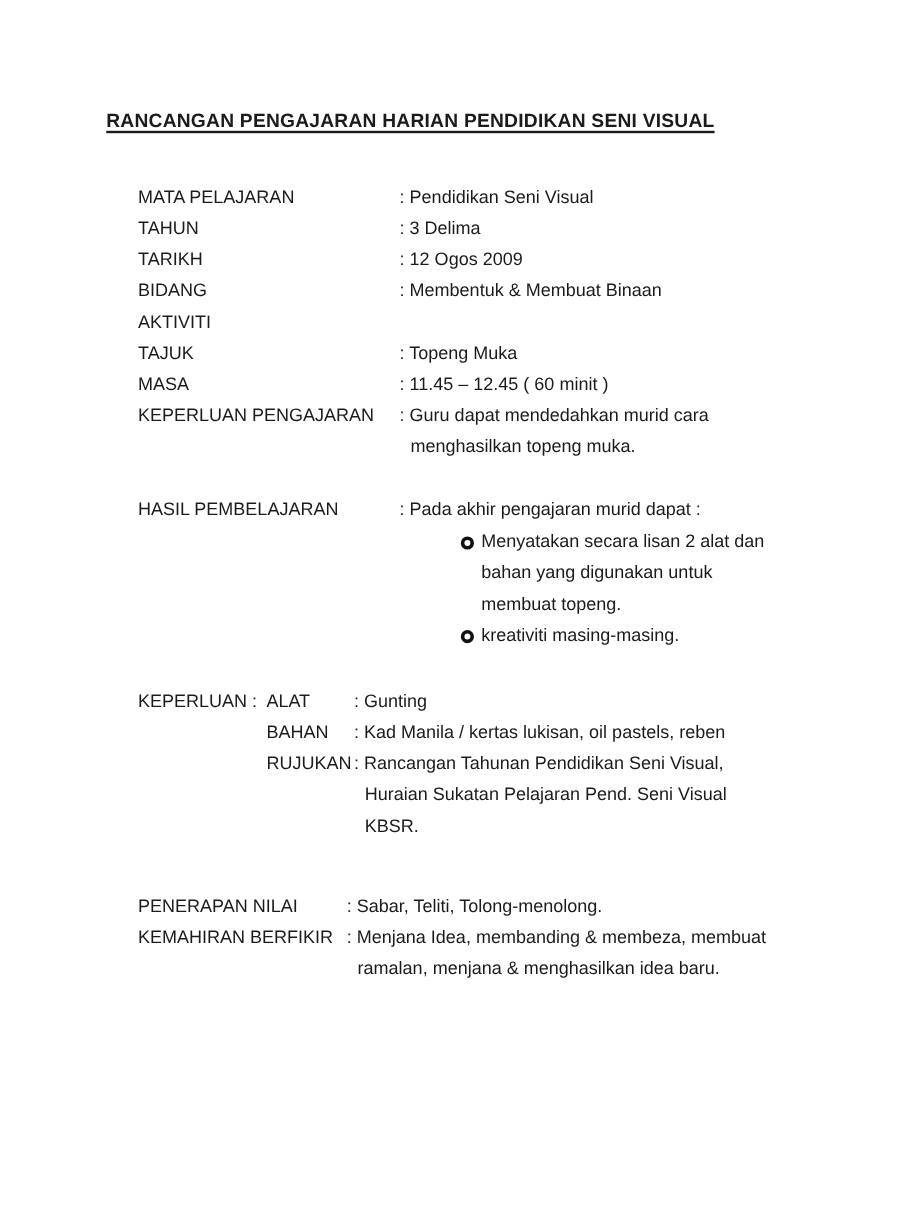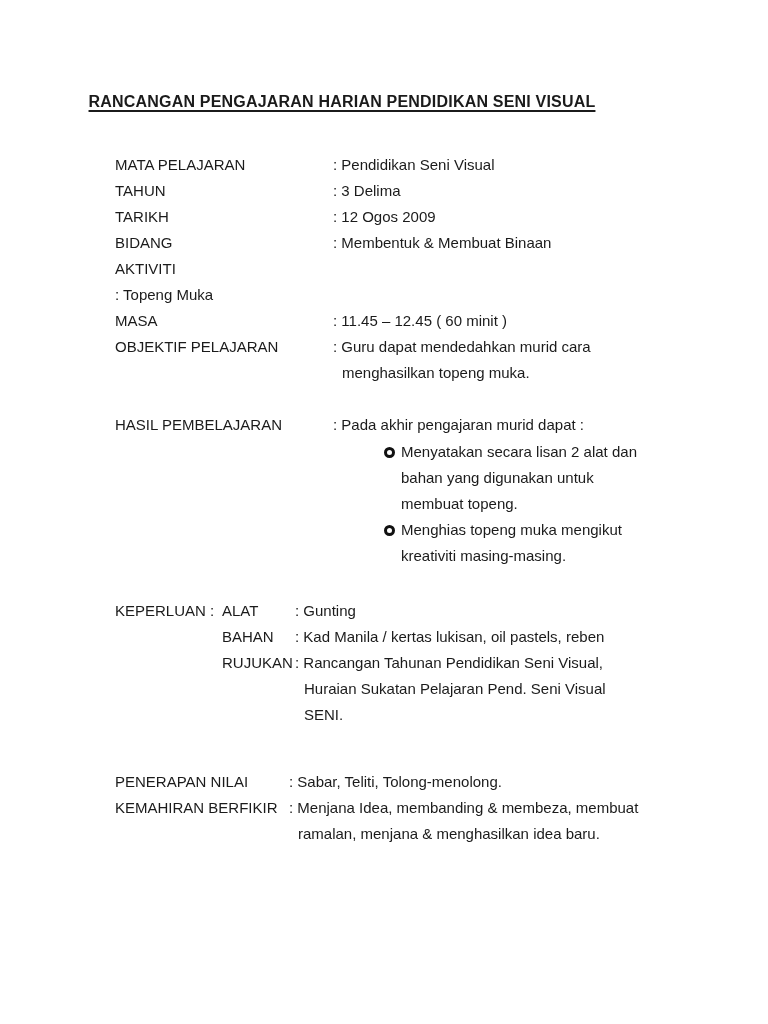--- a/index.html
+++ b/index.html
@@ -80,32 +80,33 @@
     <div class="row">
       <div class="lbl">BIDANG</div>
       <div class="val">
           <div>: Membentuk &amp; Membuat Binaan</div>
         </div>
     </div>
     <div class="row">
       <div class="lbl">AKTIVITI</div>
     </div>
     <div class="row">
+      <div class="lbl">TAJUK</div>
       <div class="val">
           <div>: Topeng Muka</div>
         </div>
     </div>
     <div class="row">
       <div class="lbl">MASA</div>
       <div class="val">
           <div>: 11.45 – 12.45 ( 60 minit )</div>
         </div>
     </div>
     <div class="row">
-      <div class="lbl">OBJEKTIF PELAJARAN</div>
+      <div class="lbl">KEPERLUAN PENGAJARAN</div>
       <div class="val">
         <div>: Guru dapat mendedahkan murid cara</div>
         <div class="cont">menghasilkan topeng muka.</div>
       </div>
     </div>
   </div>
 
   <div class="block hasil">
     <div class="row">
       <div class="lbl">HASIL PEMBELAJARAN</div>
@@ -115,21 +116,20 @@
     </div>
     <div class="bullets">
       <div class="bullet-item">
         <span class="bullet-marker"></span>
         <div>Menyatakan secara lisan 2 alat dan</div>
         <div>bahan yang digunakan untuk</div>
         <div>membuat topeng.</div>
       </div>
       <div class="bullet-item">
         <span class="bullet-marker"></span>
-        <div>Menghias topeng muka mengikut</div>
         <div>kreativiti masing-masing.</div>
       </div>
     </div>
   </div>
 
   <div class="block keperluan">
     <div class="row">
       <div class="klbl">KEPERLUAN :</div>
       <div class="ksub">ALAT</div>
       <div class="val">
@@ -142,21 +142,21 @@
       <div class="val">
           <div>: Kad Manila / kertas lukisan, oil pastels, reben</div>
         </div>
     </div>
     <div class="row">
       <div class="klbl"></div>
       <div class="ksub">RUJUKAN</div>
       <div class="val">
         <div>: Rancangan Tahunan Pendidikan Seni Visual,</div>
         <div class="cont">Huraian Sukatan Pelajaran Pend. Seni Visual</div>
-        <div class="cont">SENI.</div>
+        <div class="cont">KBSR.</div>
       </div>
     </div>
   </div>
 
   <div class="block footerb">
     <div class="row">
       <div class="flbl">PENERAPAN NILAI</div>
       <div class="val">
           <div>: Sabar, Teliti, Tolong-menolong.</div>
         </div>

